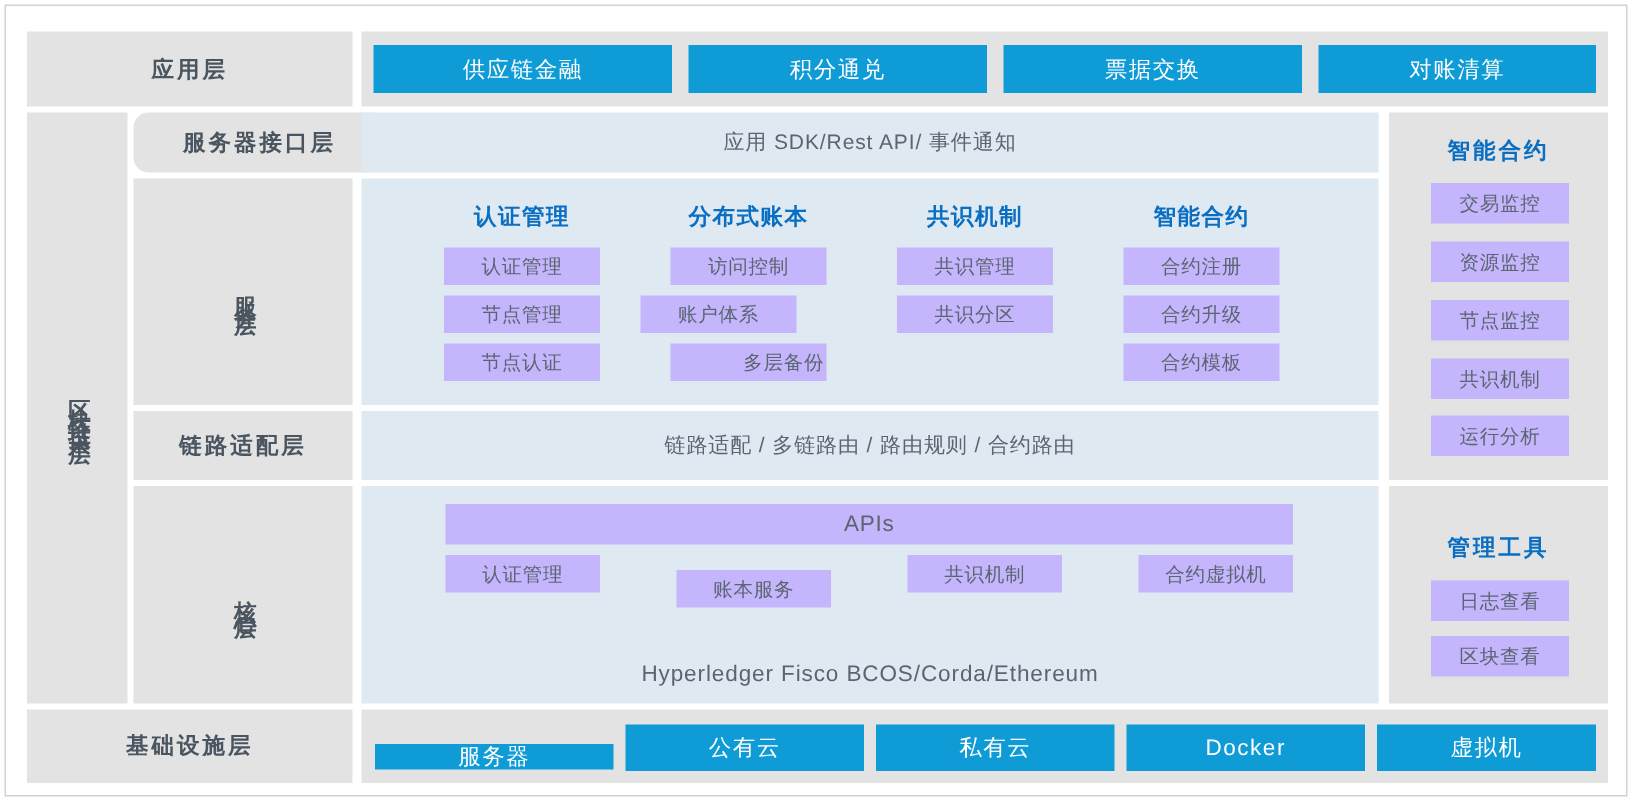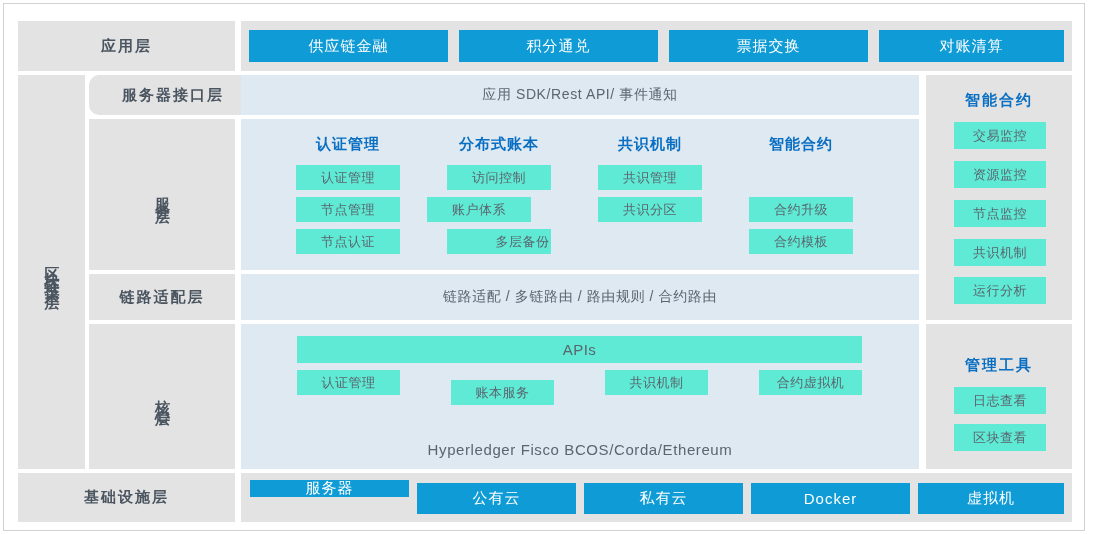--- a/index.html
+++ b/index.html
@@ -16,21 +16,21 @@
     border:1px solid #d2d2d2;
     box-sizing:border-box;
     background:#fff;
   }
   .abs{position:absolute;box-sizing:border-box;}
 
   
   .gray{background:#e3e3e4;}
   .lightblue{background:#dee9f2;}
   .white-chip{
-    background:#5eead4;
+    background:#c4b5fd;
     color:#5b6570;
     display:flex;align-items:center;justify-content:center;
     font-size:13px;
     letter-spacing:.5px;
   }
   .blue-btn{
     background:#0e9bd6;
     color:#ffffff;
     display:flex;align-items:center;justify-content:center;
     font-size:15px;
@@ -106,20 +106,21 @@
   <div class="abs white-chip" style="left:292px;top:193px;width:104px;height:25px;">节点管理</div>
   <div class="abs white-chip" style="left:292px;top:225px;width:104px;height:25px;">节点认证</div>
 
   <div class="abs white-chip" style="left:443px;top:161px;width:104px;height:25px;">访问控制</div>
   <div class="abs white-chip" style="left:423px;top:193px;width:104px;height:25px;">账户体系</div>
   <div class="abs white-chip" style="left:443px;top:225px;width:104px;height:25px;padding-left:47px;">多层备份</div>
 
   <div class="abs white-chip" style="left:594px;top:161px;width:104px;height:25px;">共识管理</div>
   <div class="abs white-chip" style="left:594px;top:193px;width:104px;height:25px;">共识分区</div>
 
+  <div class="abs white-chip" style="left:745px;top:161px;width:104px;height:25px;">合约注册</div>
   <div class="abs white-chip" style="left:745px;top:193px;width:104px;height:25px;">合约升级</div>
   <div class="abs white-chip" style="left:745px;top:225px;width:104px;height:25px;">合约模板</div>
 
   <div class="abs gray layer-label" style="left:85px;top:270px;width:146px;height:46px;">链路适配层</div>
 
   <div class="abs lightblue band-text" style="left:237px;top:270px;width:678px;height:46px;">链路适配 / 多链路由 / 路由规则 / 合约路由</div>
 
   <div class="abs gray vert-label" style="left:85px;top:320px;width:146px;height:145px;letter-spacing:6px;">核心层</div>
 
   <div class="abs lightblue" style="left:237px;top:320px;width:678px;height:145px;"></div>
@@ -148,19 +149,19 @@
 
   <div class="abs panel-title" style="left:922px;top:352px;width:146px;">管理工具</div>
 
   <div class="abs white-chip" style="left:950px;top:383px;width:92px;height:27px;">日志查看</div>
   <div class="abs white-chip" style="left:950px;top:420px;width:92px;height:27px;">区块查看</div>
 
   <div class="abs gray layer-label" style="left:14px;top:469px;width:217px;height:49px;">基础设施层</div>
 
   <div class="abs gray" style="left:237px;top:469px;width:831px;height:49px;"></div>
 
-  <div class="abs blue-btn" style="left:246px;top:476px;width:159px;height:17px;">服务器</div>
+  <div class="abs blue-btn" style="left:246px;top:492px;width:159px;height:17px;">服务器</div>
   <div class="abs blue-btn" style="left:413px;top:479px;width:159px;height:31px;">公有云</div>
   <div class="abs blue-btn" style="left:580px;top:479px;width:159px;height:31px;">私有云</div>
   <div class="abs blue-btn" style="left:747px;top:479px;width:159px;height:31px;">Docker</div>
   <div class="abs blue-btn" style="left:914px;top:479px;width:146px;height:31px;">虚拟机</div>
 
 </div>
 
 </body></html>

